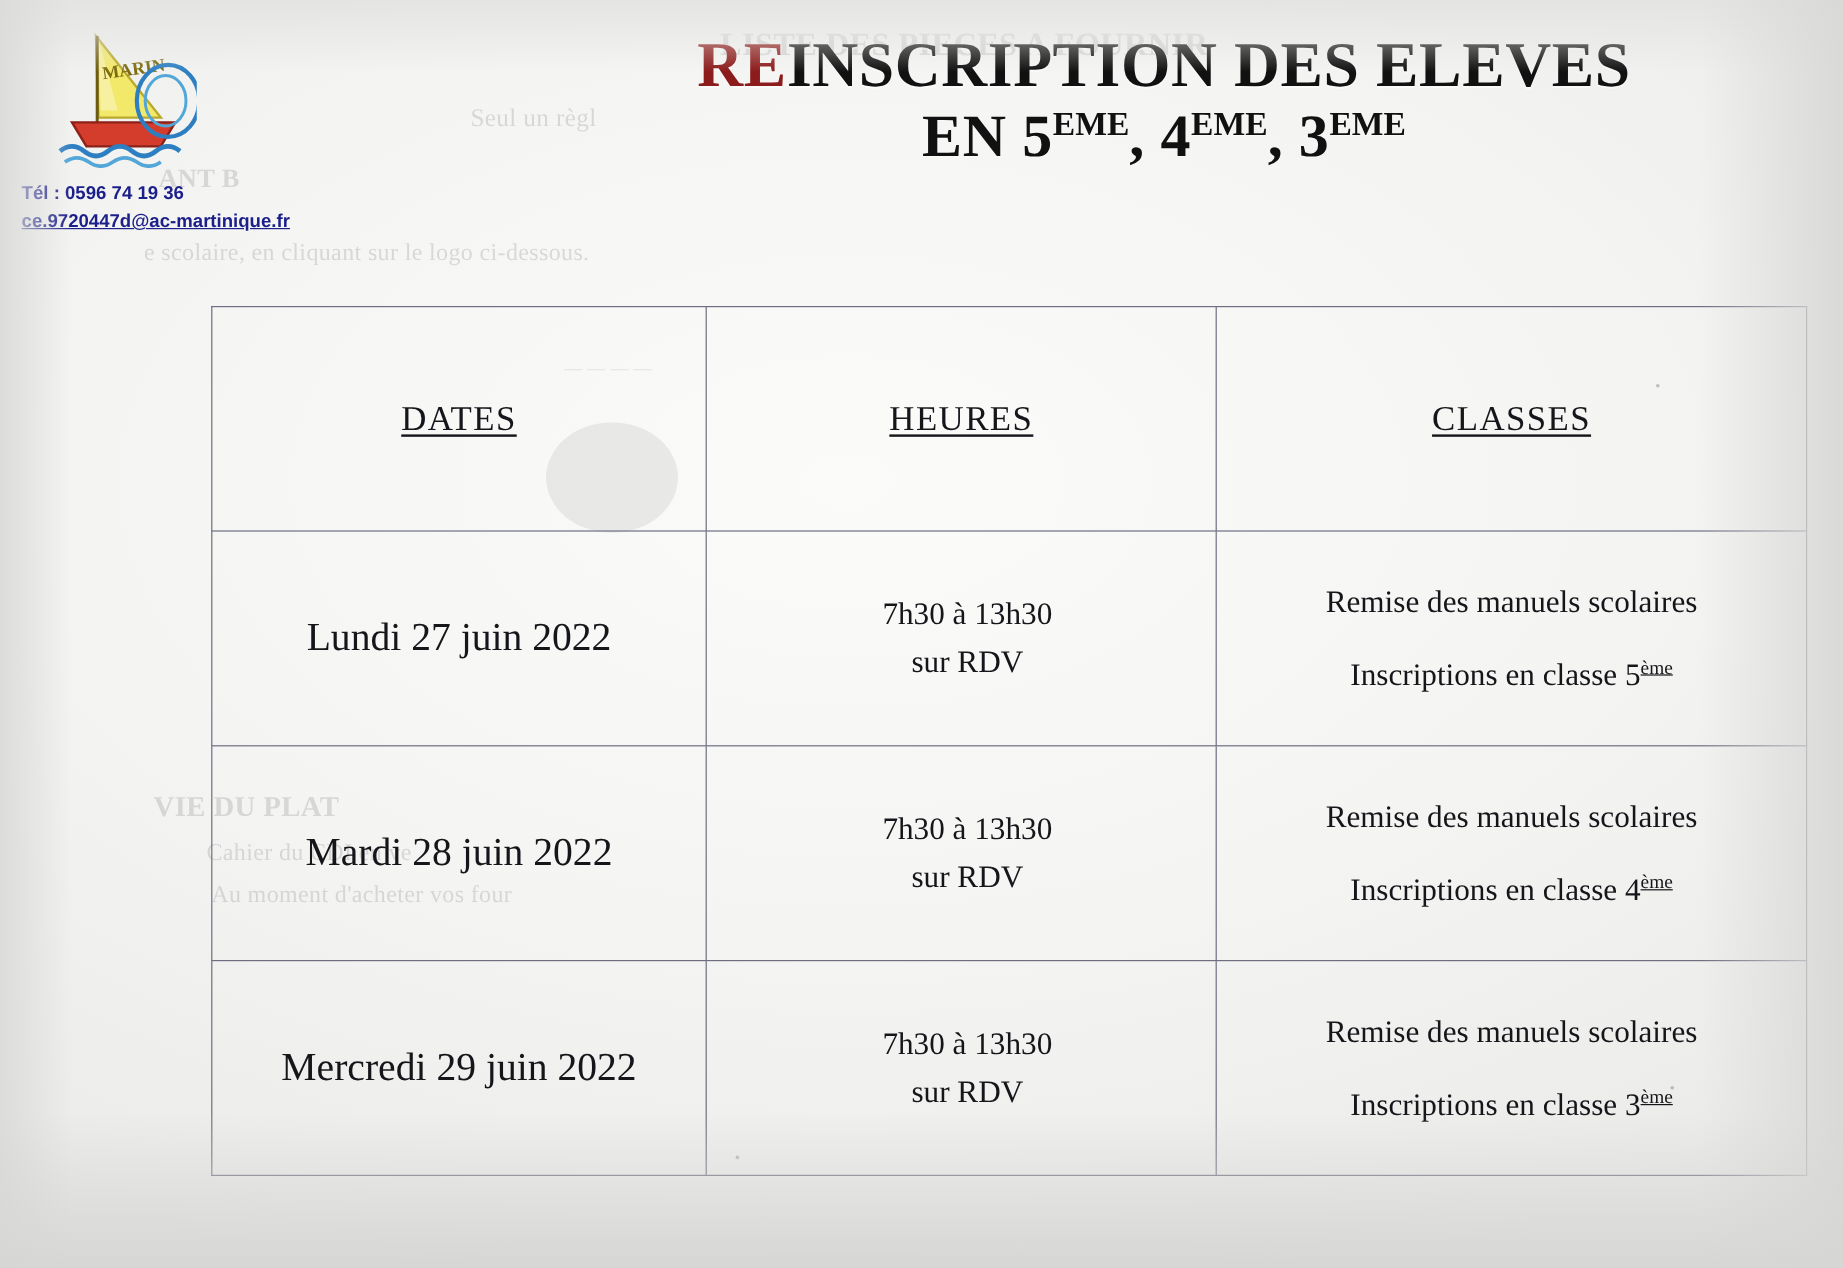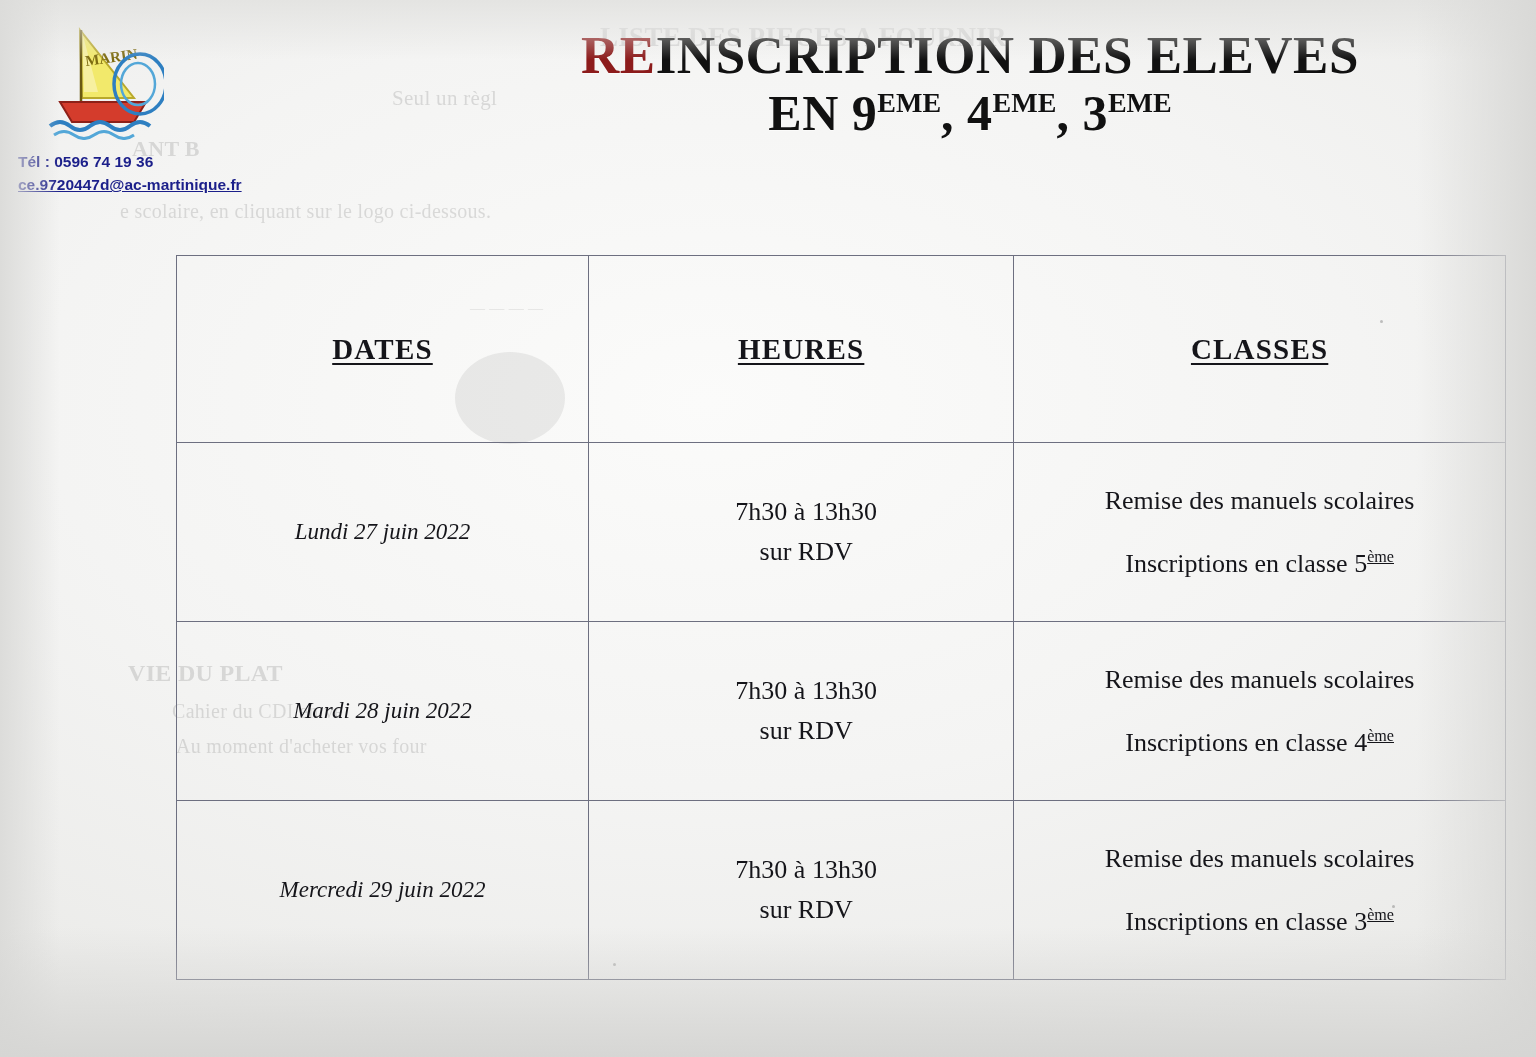--- a/index.html
+++ b/index.html
@@ -134,33 +134,33 @@
     color: #15151a;
     font-family: "Liberation Serif", serif;
   }
   .col-dates { width: 31%; }
   .col-heures { width: 32%; }
   .col-classes { width: 37%; }
 
   thead th {
     height: 186px;
     font-size: 29px;
-    font-weight: bold;
+    font-weight: normal;
     letter-spacing: 1.2px;
   }
   thead th span.u {
     text-decoration: underline;
     text-underline-offset: 4px;
   }
 
   tbody td {
     height: 178px;
     font-size: 27px;
   }
-  tbody td.date-cell { font-size: 23px; font-style: italic; }
+  tbody td.date-cell { font-size: 33px; }
   tbody td.hour-cell { line-height: 1.55; font-size: 26px; padding-left: 10px; }
   tbody td.class-cell { line-height: 1.05; font-size: 26px; }
   .class-cell .l1 { display: block; margin-bottom: 34px; }
   .class-cell .l2 { display: block; }
   .class-cell sup {
     font-size: 0.62em;
     vertical-align: super;
     text-decoration: underline;
   }
   .hour-cell .h1 { display: block; }
@@ -209,21 +209,21 @@
     </svg>
   </div>
 
   <div class="contact">
     <div>Tél : 0596 74 19 36</div>
     <a class="mail" href="#">ce.9720447d@ac-martinique.fr</a>
   </div>
 
   <div class="title">
     <div class="line1"><span class="re">RE</span><span>INSCRIPTION DES ELEVES</span></div>
-    <div class="line2"><span>EN 9</span><sup>EME</sup><span>, 4</span><sup>EME</sup><span>, 3</span><sup>EME</sup></div>
+    <div class="line2"><span>EN 5</span><sup>EME</sup><span>, 4</span><sup>EME</sup><span>, 3</span><sup>EME</sup></div>
   </div>
 
   <div class="tbl-wrap">
     <table class="grid">
       <colgroup>
         <col class="col-dates">
         <col class="col-heures">
         <col class="col-classes">
       </colgroup>
       <thead>

